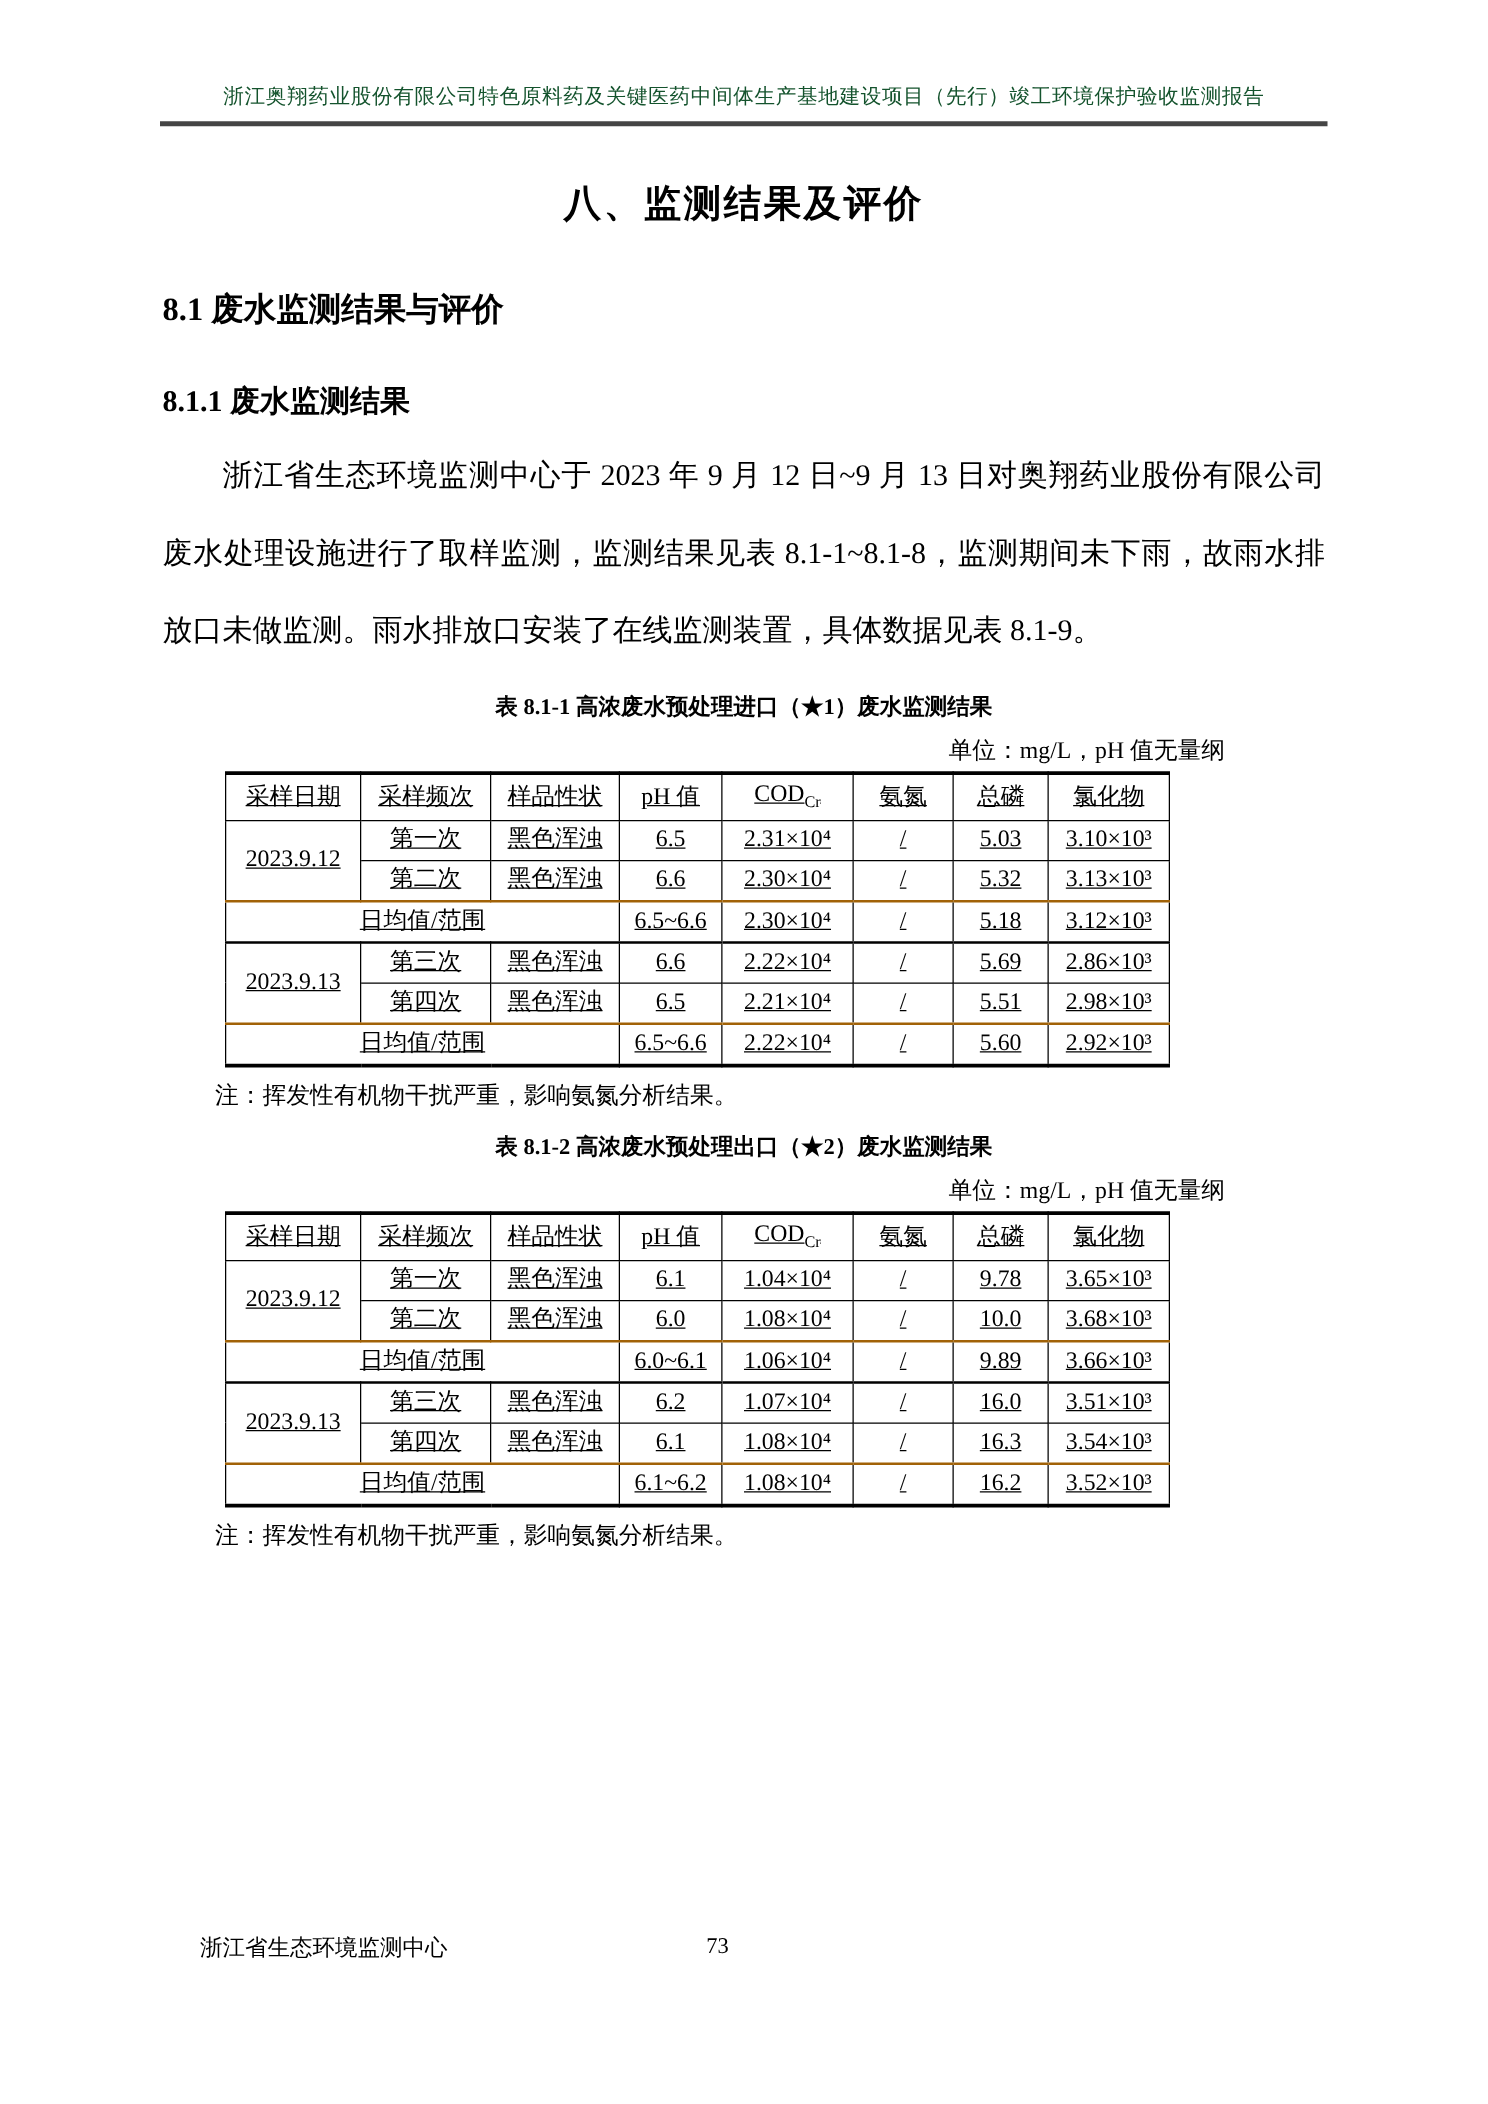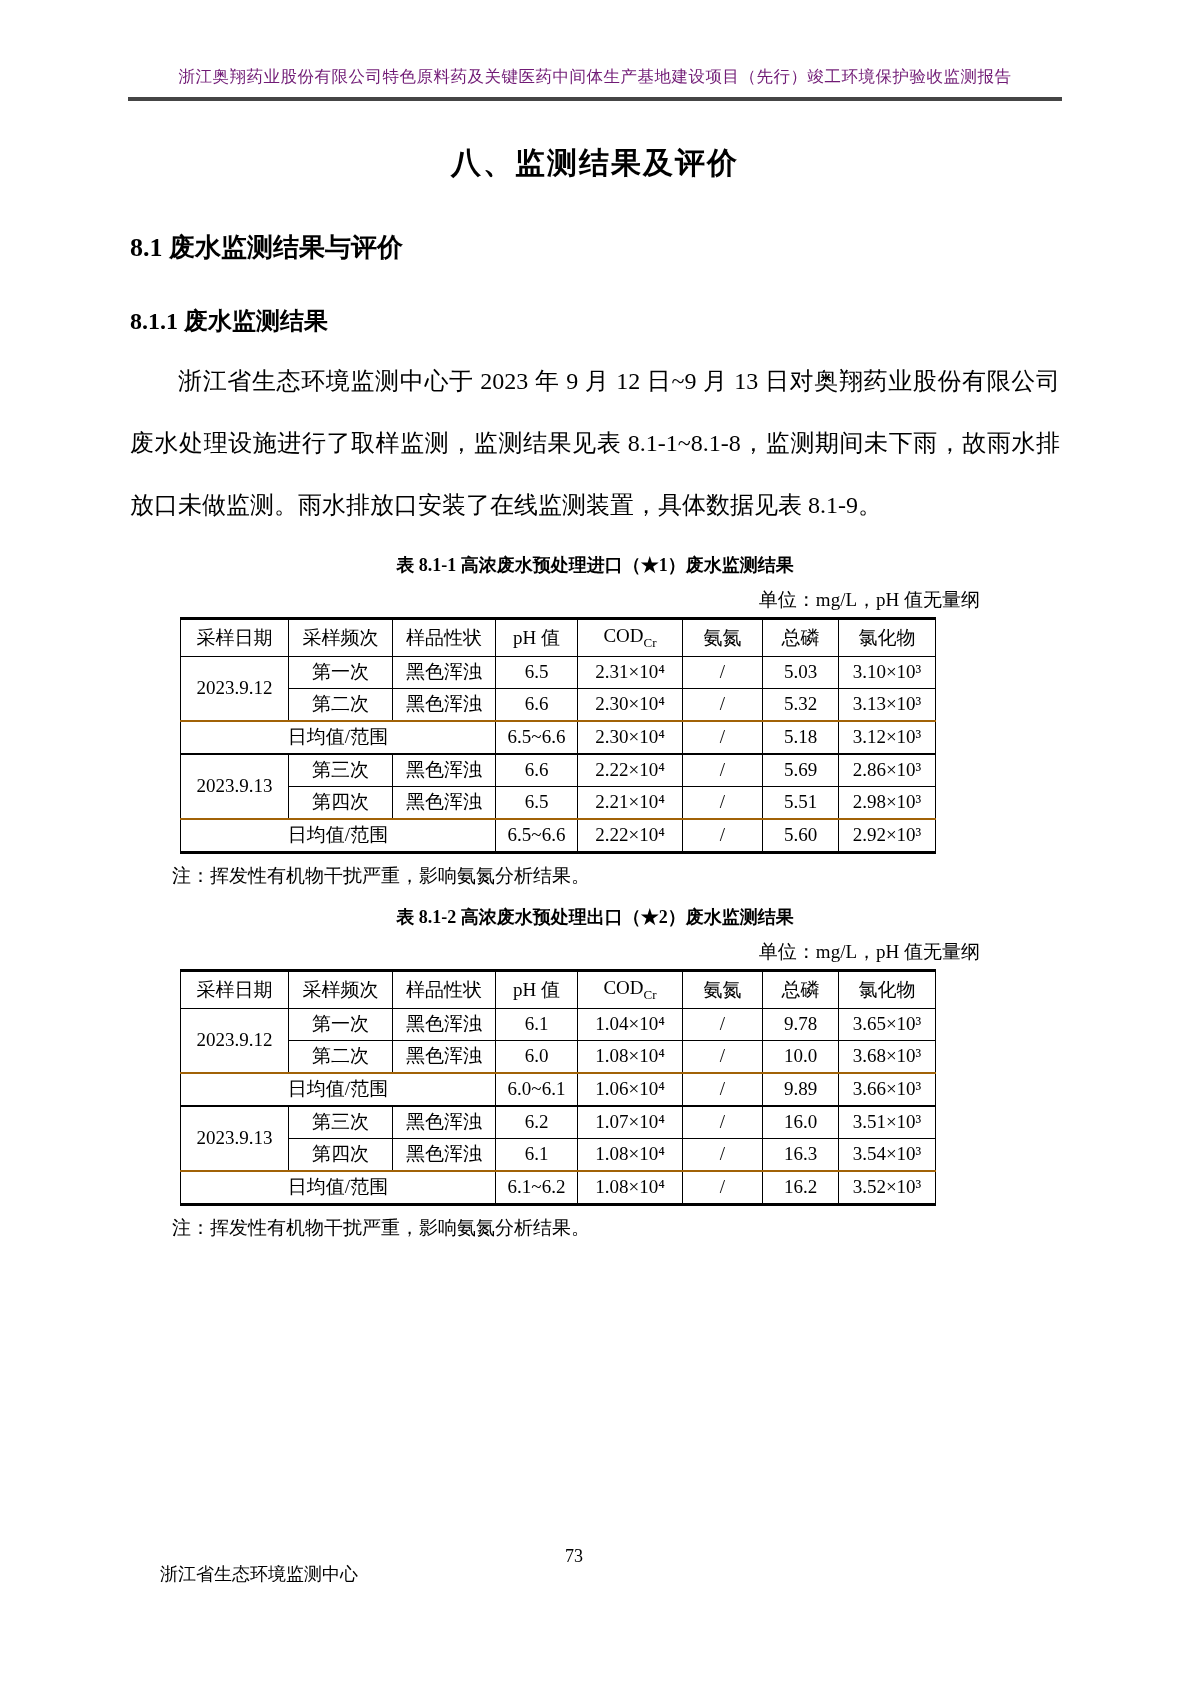--- a/index.html
+++ b/index.html
@@ -8,21 +8,21 @@
     background:#ffffff;
     position:relative;
     font-family:"Liberation Serif","DejaVu Serif",serif;
     color:#000;
     overflow:hidden;
   }
   .running-head{
     margin:66px 130px 0 130px;
     text-align:center;
     font-size:16.5px;
-    color:#701a75;
+    color:#14532d;
     letter-spacing:0.5px;
     white-space:nowrap;
   }
   .head-rule{
     margin:9px 128px 0 128px;
     height:0;
     border-top:4px solid #454545;
   }
   .doc-title{
     margin-top:42px;
@@ -63,20 +63,21 @@
   }
   table.mon{
     margin-left:180px;
     width:755px;
     border-collapse:collapse;
     table-layout:fixed;
     font-size:19px;
     text-align:center;
     border-top:3px solid #000;
     border-bottom:3px solid #000;
+    text-decoration:underline;
   }
   table.mon th, table.mon td{
     border:1px solid #000;
     font-weight:normal;
     padding:0;
     height:31px;
     line-height:1.15;
     overflow:hidden;
     white-space:nowrap;
   }
@@ -88,21 +89,21 @@
   col.c-tp{width:76px;} col.c-cl{width:97px;}
   .tbl-note{
     margin:9px 0 0 172px;
     font-size:19px;
   }
   .footer{
     position:absolute;
     top:1546px;left:0;right:0;
     font-size:18px;
   }
-  .footer .org{position:absolute;left:160px;top:16px;}
+  .footer .org{position:absolute;left:160px;top:0;}
   .footer .pageno{position:absolute;left:565px;top:0;}
 </style>
 </head>
 <body>
 
 <div class="running-head">浙江奥翔药业股份有限公司特色原料药及关键医药中间体生产基地建设项目（先行）竣工环境保护验收监测报告</div>
 <div class="head-rule"></div>
 
 <div class="doc-title">八、监测结果及评价</div>
 <div class="section-1">8.1 废水监测结果与评价</div>

